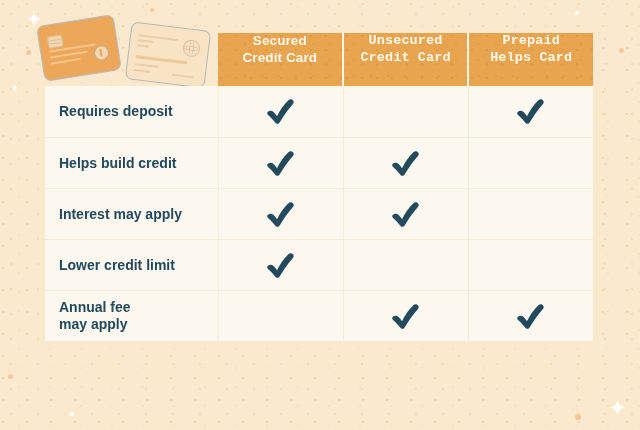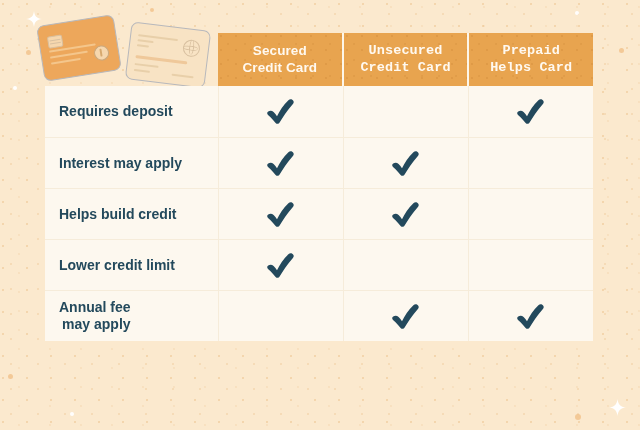--- a/index.html
+++ b/index.html
@@ -192,21 +192,20 @@
   .hdr-spacer {
     width: 173px;
     flex: 0 0 173px;
     background: transparent;
   }
   .hdr-cell {
     flex: 1 1 0;
     background: #E8A44F;
     color: #FFF9F0;
     display: flex;
-    align-items: center;
     justify-content: center;
     text-align: center;
     font-size: 13.5px;
     font-weight: bold;
     line-height: 1.25;
     letter-spacing: 0.1px;
     position: relative;
     background-image:
       radial-gradient(circle at 3px 3px, rgba(200,130,50,0.30) 0.7px, transparent 1px),
       radial-gradient(circle at 10px 11px, rgba(200,130,50,0.22) 0.7px, transparent 1px);
@@ -225,21 +224,20 @@
     width: 173px;
     flex: 0 0 173px;
     display: flex;
     align-items: center;
     padding: 0 0 0 14px;
     box-sizing: border-box;
     color: #23495C;
     font-size: 14px;
     font-weight: bold;
     line-height: 1.2;
-    text-align: right;
   }
   .cell-mark {
     flex: 1 1 0;
     display: flex;
     align-items: center;
     justify-content: center;
     position: relative;
   }
   .cell-mark + .cell-mark::before,
   .cell-label + .cell-mark::before {
@@ -343,21 +341,21 @@
           <div class="cell cell-mark">
             <span class="check">
               <svg width="30" height="27" viewBox="0 0 30 27">
                 <path d="M2.2 13.6 C4.1 12.2 6.0 12.6 7.6 14.1 C8.9 15.3 10.0 16.8 11.0 18.2 C13.6 12.9 17.3 7.3 22.4 2.3 C24.0 0.8 26.4 1.2 27.4 2.9 C28.0 3.9 27.7 5.0 26.9 5.9 C21.4 12.2 16.9 18.6 13.6 24.6 C12.8 26.1 10.7 26.3 9.6 25.0 C7.4 22.3 5.0 19.4 2.3 17.3 C0.9 16.2 0.8 14.6 2.2 13.6 Z" fill="#23495C"></path>
               </svg>
             </span>
           </div>
         </div>
         <div class="trow brow">
           <div class="cell cell-label">
-            <span>Interest may apply</span>
+            <span>Helps build credit</span>
           </div>
           <div class="cell cell-mark">
             <span class="check">
               <svg width="30" height="27" viewBox="0 0 30 27">
                 <path d="M2.2 13.6 C4.1 12.2 6.0 12.6 7.6 14.1 C8.9 15.3 10.0 16.8 11.0 18.2 C13.6 12.9 17.3 7.3 22.4 2.3 C24.0 0.8 26.4 1.2 27.4 2.9 C28.0 3.9 27.7 5.0 26.9 5.9 C21.4 12.2 16.9 18.6 13.6 24.6 C12.8 26.1 10.7 26.3 9.6 25.0 C7.4 22.3 5.0 19.4 2.3 17.3 C0.9 16.2 0.8 14.6 2.2 13.6 Z" fill="#23495C"></path>
               </svg>
             </span>
           </div>
           <div class="cell cell-mark">
             <span class="check">
@@ -365,21 +363,21 @@
                 <path d="M2.2 13.6 C4.1 12.2 6.0 12.6 7.6 14.1 C8.9 15.3 10.0 16.8 11.0 18.2 C13.6 12.9 17.3 7.3 22.4 2.3 C24.0 0.8 26.4 1.2 27.4 2.9 C28.0 3.9 27.7 5.0 26.9 5.9 C21.4 12.2 16.9 18.6 13.6 24.6 C12.8 26.1 10.7 26.3 9.6 25.0 C7.4 22.3 5.0 19.4 2.3 17.3 C0.9 16.2 0.8 14.6 2.2 13.6 Z" fill="#23495C"></path>
               </svg>
             </span>
           </div>
           <div class="cell cell-mark">
             <span class="check empty"></span>
           </div>
         </div>
         <div class="trow brow">
           <div class="cell cell-label">
-            <span>Helps build credit</span>
+            <span>Interest may apply</span>
           </div>
           <div class="cell cell-mark">
             <span class="check">
               <svg width="30" height="27" viewBox="0 0 30 27">
                 <path d="M2.2 13.6 C4.1 12.2 6.0 12.6 7.6 14.1 C8.9 15.3 10.0 16.8 11.0 18.2 C13.6 12.9 17.3 7.3 22.4 2.3 C24.0 0.8 26.4 1.2 27.4 2.9 C28.0 3.9 27.7 5.0 26.9 5.9 C21.4 12.2 16.9 18.6 13.6 24.6 C12.8 26.1 10.7 26.3 9.6 25.0 C7.4 22.3 5.0 19.4 2.3 17.3 C0.9 16.2 0.8 14.6 2.2 13.6 Z" fill="#23495C"></path>
               </svg>
             </span>
           </div>
           <div class="cell cell-mark">
             <span class="check">

